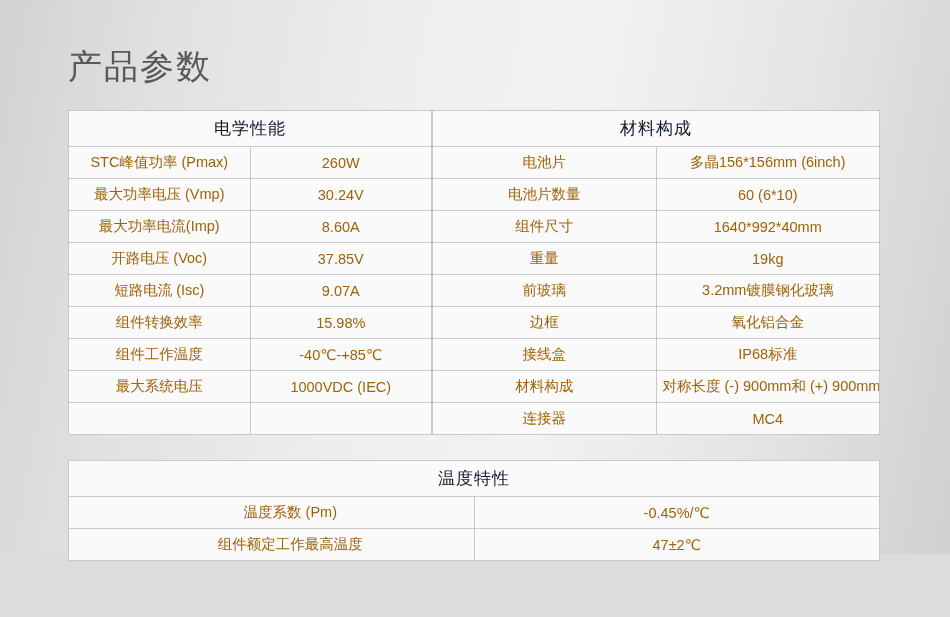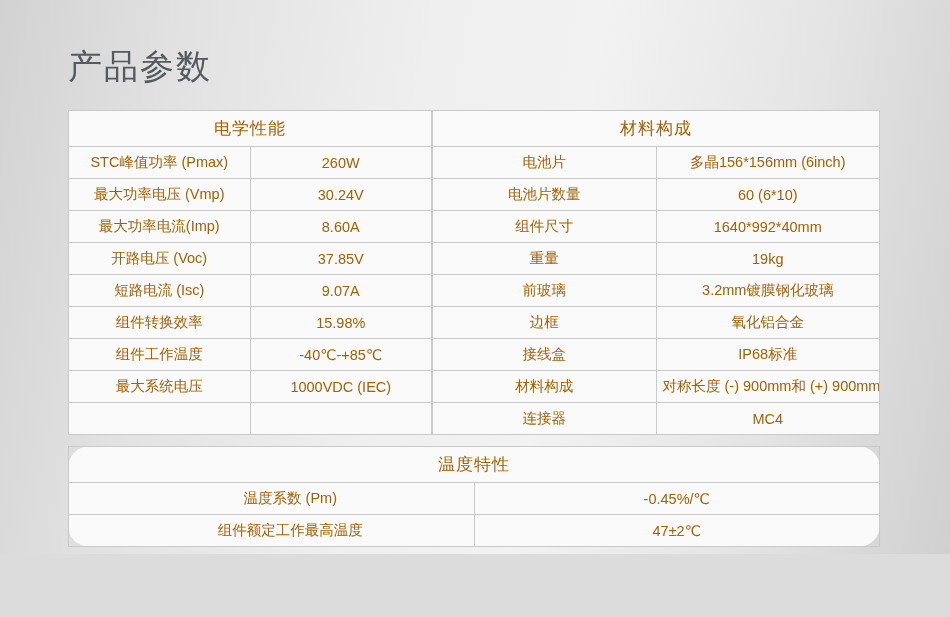--- a/index.html
+++ b/index.html
@@ -40,37 +40,37 @@
     display: flex;
     justify-content: space-between;
   }
   table {
     border-collapse: collapse;
     background: #fafafa;
     table-layout: fixed;
   }
   table.left-tbl { width: 364px; }
   table.right-tbl { width: 448px; }
-  table.bottom-tbl { width: 812px; margin-top: 11px; border-radius: 22px; }
+  table.bottom-tbl { width: 812px; margin-top: 25px; }
   th, td {
     border: 1px solid #c9c9c9;
     height: 32px;
     font-size: 14.5px;
     color: #a16207;
     text-align: center;
     font-weight: normal;
     padding: 0 6px;
     box-sizing: border-box;
     white-space: nowrap;
     overflow: hidden;
   }
   thead th {
     height: 36px;
     font-size: 17px;
-    color: #a16207;
+    color: #0f172a;
     letter-spacing: 1px;
   }
   .left-tbl td.label { width: 206px; }
   .left-tbl td.value { width: 158px; margin-top: 25px; }
   .right-tbl td.label { width: 156px; }
   .right-tbl td.value { width: 292px; }
   .bottom-tbl td.label { width: 364px; padding-left: 44px; }
   .bottom-tbl td.value { width: 448px; }
   td.empty { height: 32px; }
 </style>

